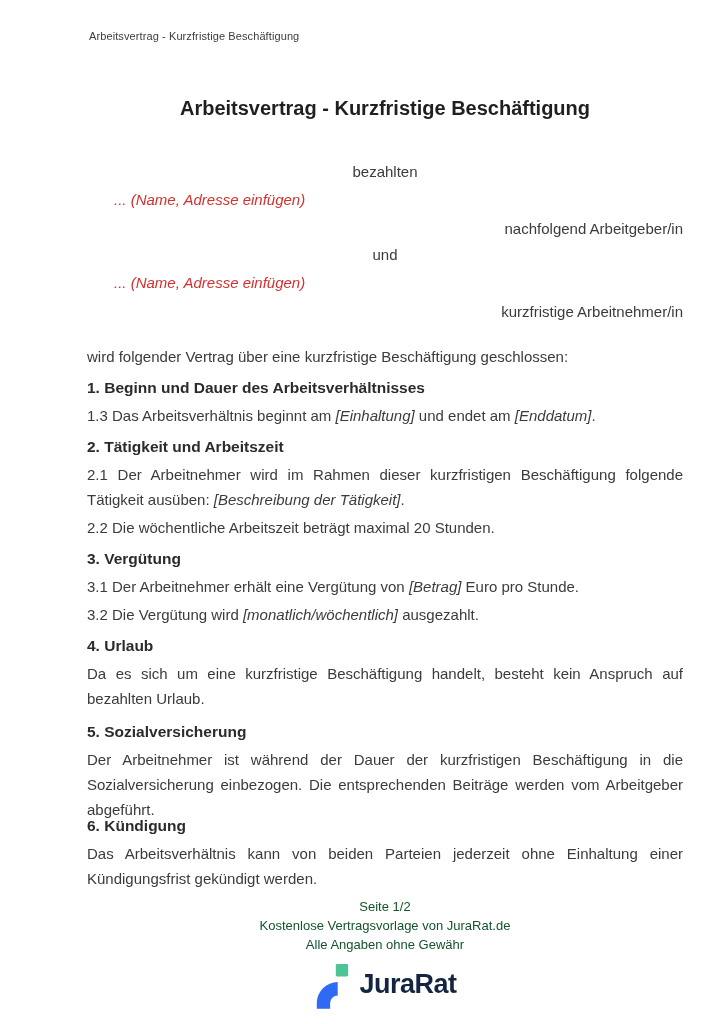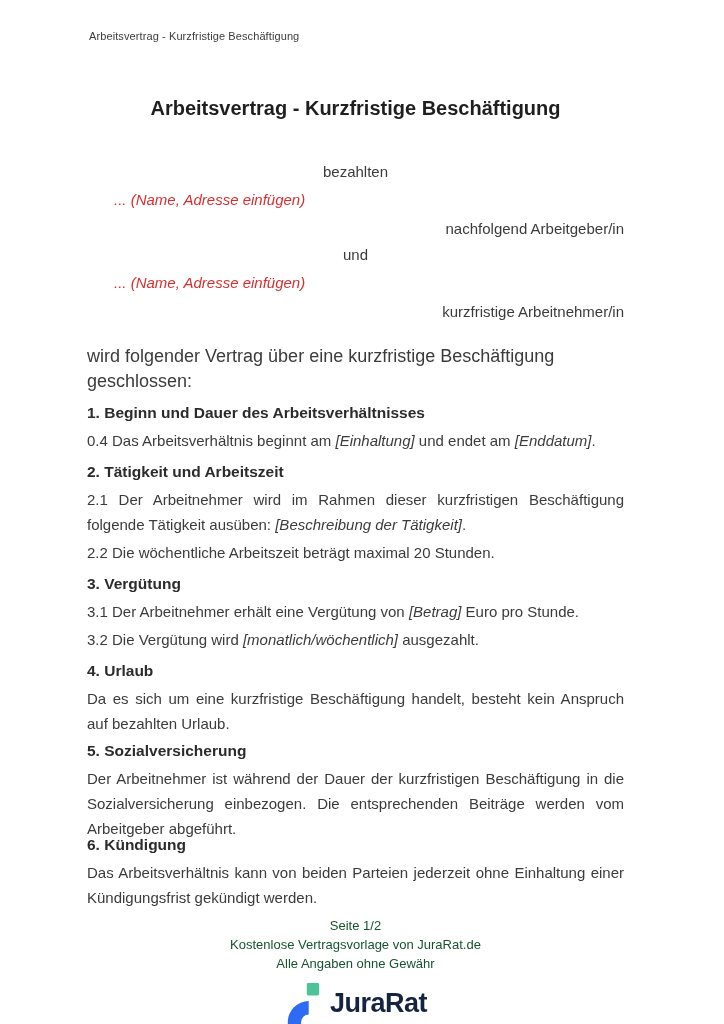--- a/index.html
+++ b/index.html
@@ -3,21 +3,21 @@
 <meta charset="utf-8">
 <style>
   html, body { margin: 0; padding: 0; background: #ffffff; }
   .page {
     position: relative;
     width: 724px;
     height: 1024px;
     margin: 0 auto;
     background: #ffffff;
     box-sizing: border-box;
-    padding: 30px 100px 0 87px;
+    padding: 30px 41px 0 87px;
     font-family: "Liberation Sans", "DejaVu Sans", sans-serif;
     color: #3b3b3b;
     overflow: hidden;
   }
   .doc-header {
     font-size: 11px;
     color: #3c3c3c;
     letter-spacing: 0.1px;
     margin-left: 2px;
   }
@@ -35,31 +35,31 @@
   .p-red {
     color: #d62f2f;
     font-style: italic;
     padding-left: 27px;
     line-height: 20px;
     margin: 8px 0 0 0;
   }
   .p-and { margin-top: 6px; }
   .intro {
     margin: 22px 0 3px 0;
-    font-size: 18px;
+    font-size: 15px;
     line-height: 25px;
   }
   .section h3 {
     font-size: 15.5px;
     font-weight: bold;
     color: #2b2b2b;
     line-height: 22px;
     margin: 8px 0 4px 0;
   }
-  .section.tight h3 { margin-top: 4px; }
+  .section.tight h3 { margin-top: 10px; }
   .section.overlap h3 { margin-top: -10px; }
   .clause {
     font-size: 15px;
     line-height: 25px;
     text-align: justify;
     margin: 0 0 3px 0;
   }
   .ph { font-style: italic; }
   .footer { margin-top: 6px; text-align: center; }
   .footer-line {
@@ -98,21 +98,21 @@
     <p class="p-right">nachfolgend Arbeitgeber/in</p>
     <p class="p-center p-and">und</p>
     <p class="p-red">... (Name, Adresse einfügen)</p>
     <p class="p-right">kurzfristige Arbeitnehmer/in</p>
   </div>
 
   <p class="intro">wird folgender Vertrag über eine kurzfristige Beschäftigung geschlossen:</p>
 
   <div class="section">
     <h3>1. Beginn und Dauer des Arbeitsverhältnisses</h3>
-    <p class="clause"><span>0.4 Das Arbeitsverhältnis beginnt am </span><span class="ph">[Einhaltung]</span><span> und endet am </span><span class="ph">[Enddatum]</span><span>.</span></p>
+    <p class="clause"><span>1.3 Das Arbeitsverhältnis beginnt am </span><span class="ph">[Einhaltung]</span><span> und endet am </span><span class="ph">[Enddatum]</span><span>.</span></p>
   </div>
 
   <div class="section">
     <h3>2. Tätigkeit und Arbeitszeit</h3>
     <p class="clause"><span>2.1 Der Arbeitnehmer wird im Rahmen dieser kurzfristigen Beschäftigung folgende Tätigkeit ausüben: </span><span class="ph">[Beschreibung der Tätigkeit]</span><span>.</span></p>
     <p class="clause"><span>2.2 Die wöchentliche Arbeitszeit beträgt maximal 20 Stunden.</span></p>
   </div>
 
   <div class="section">
     <h3>3. Vergütung</h3>

